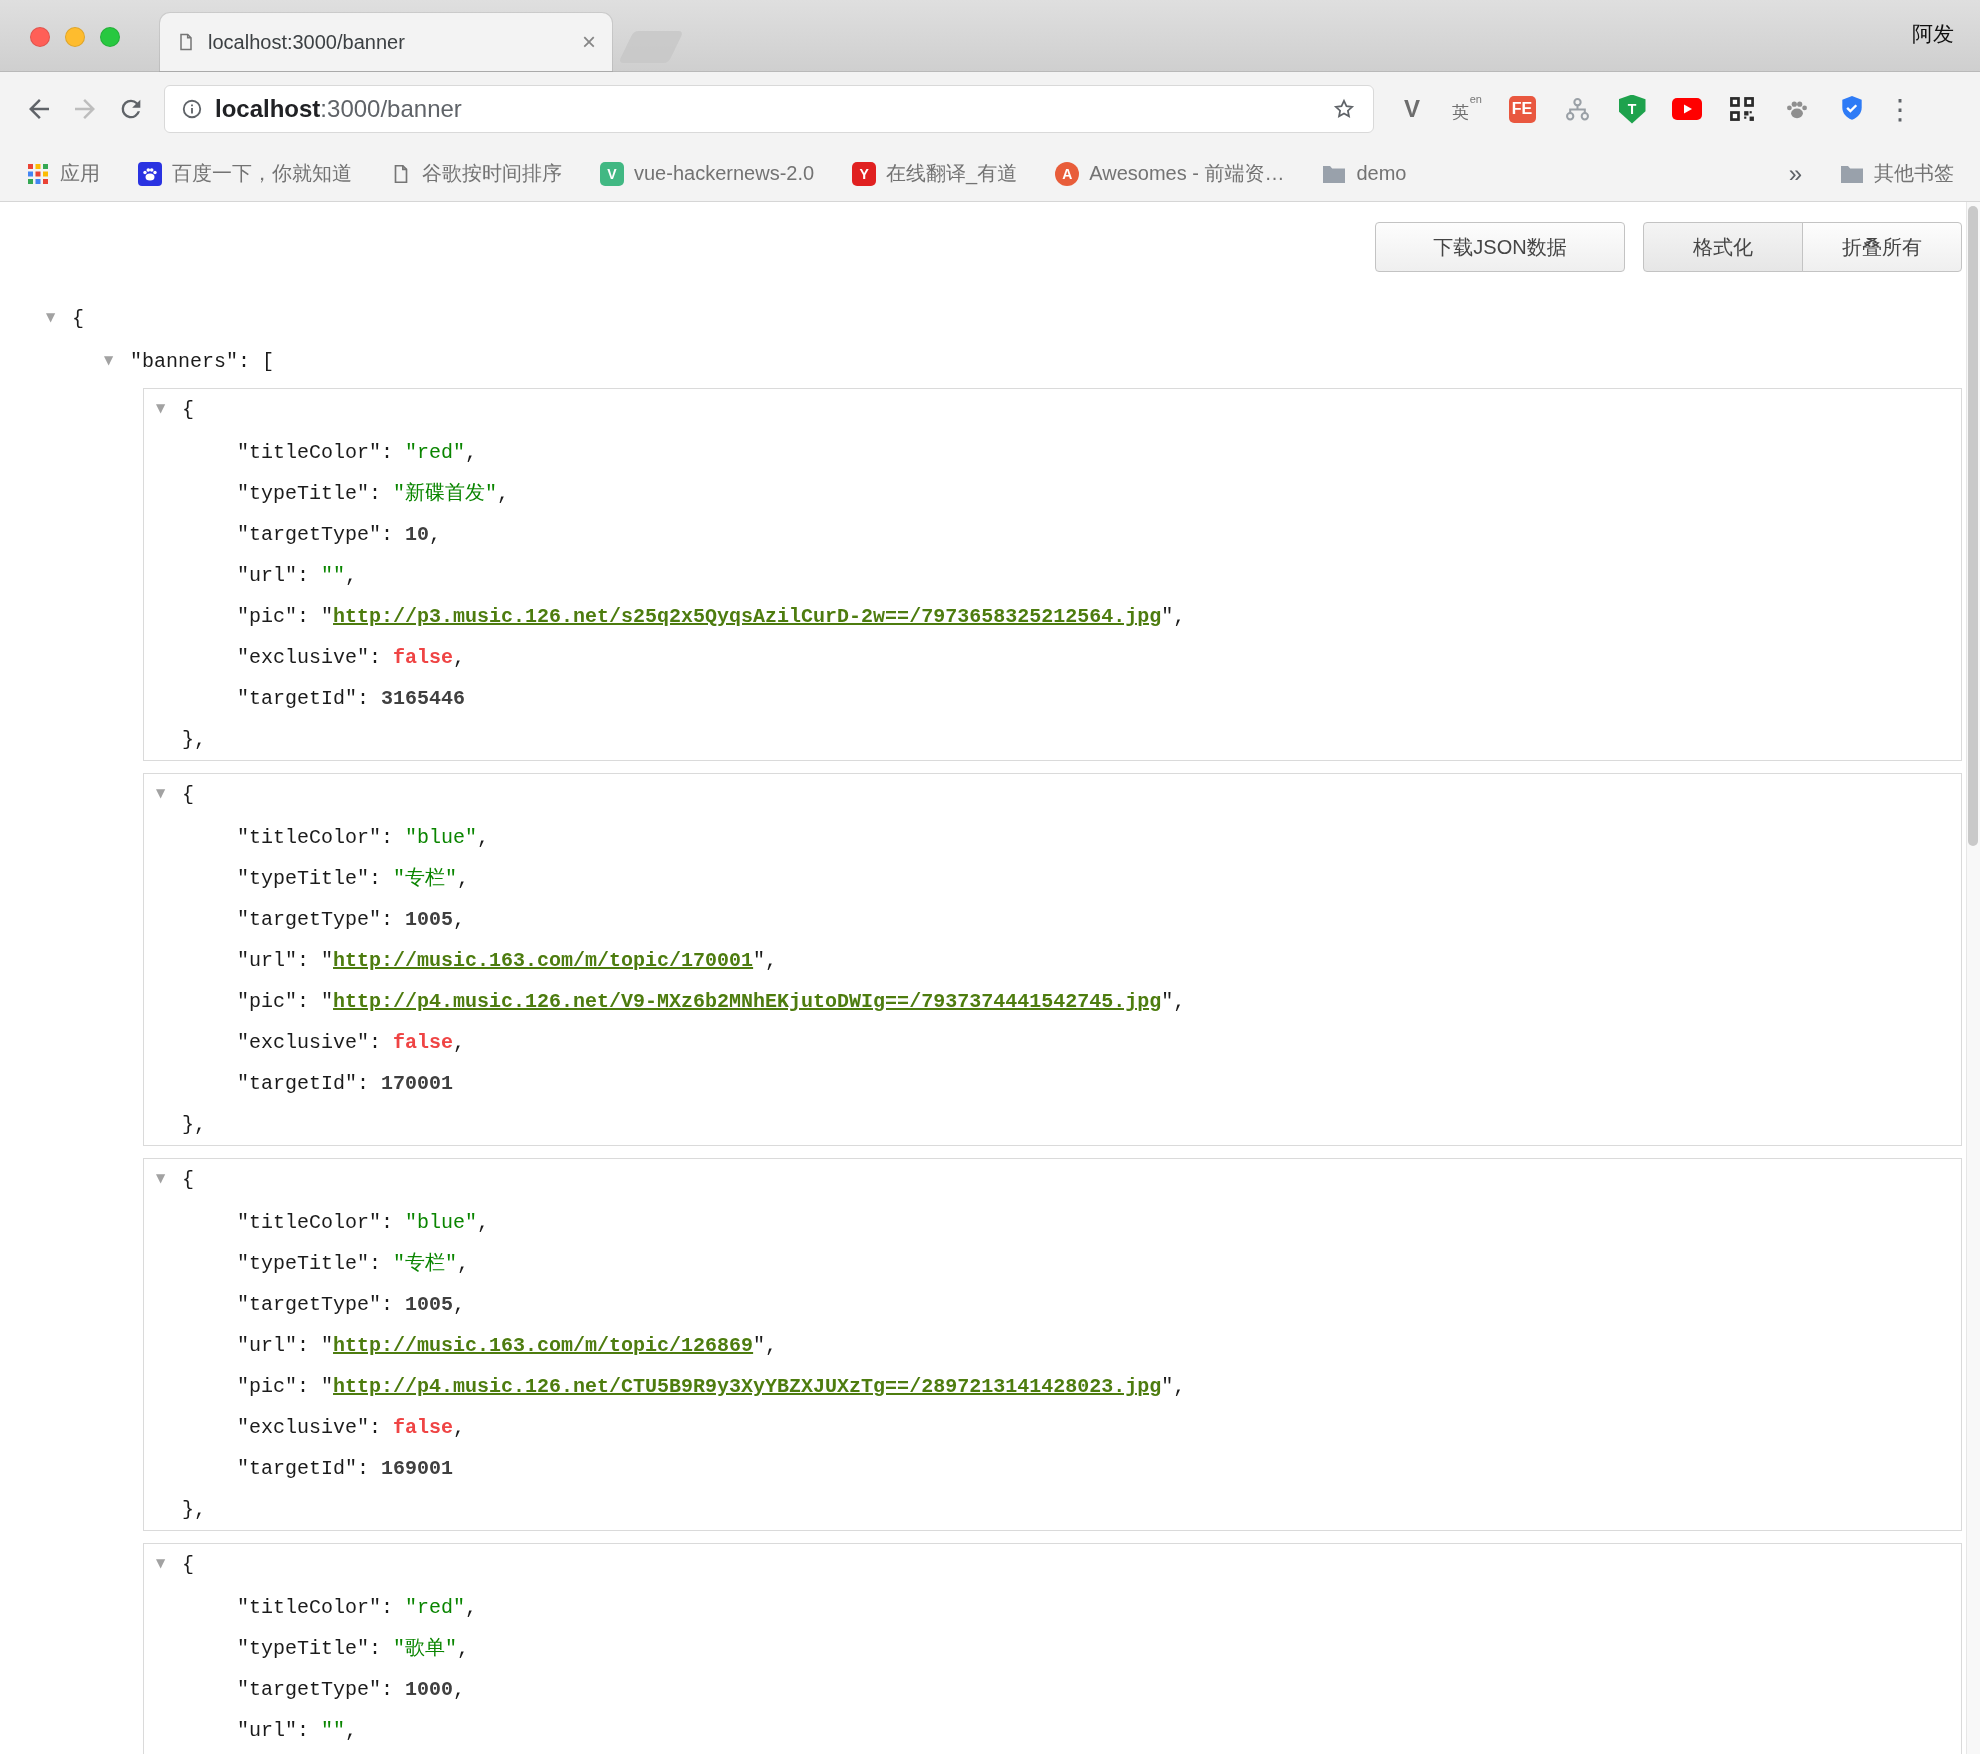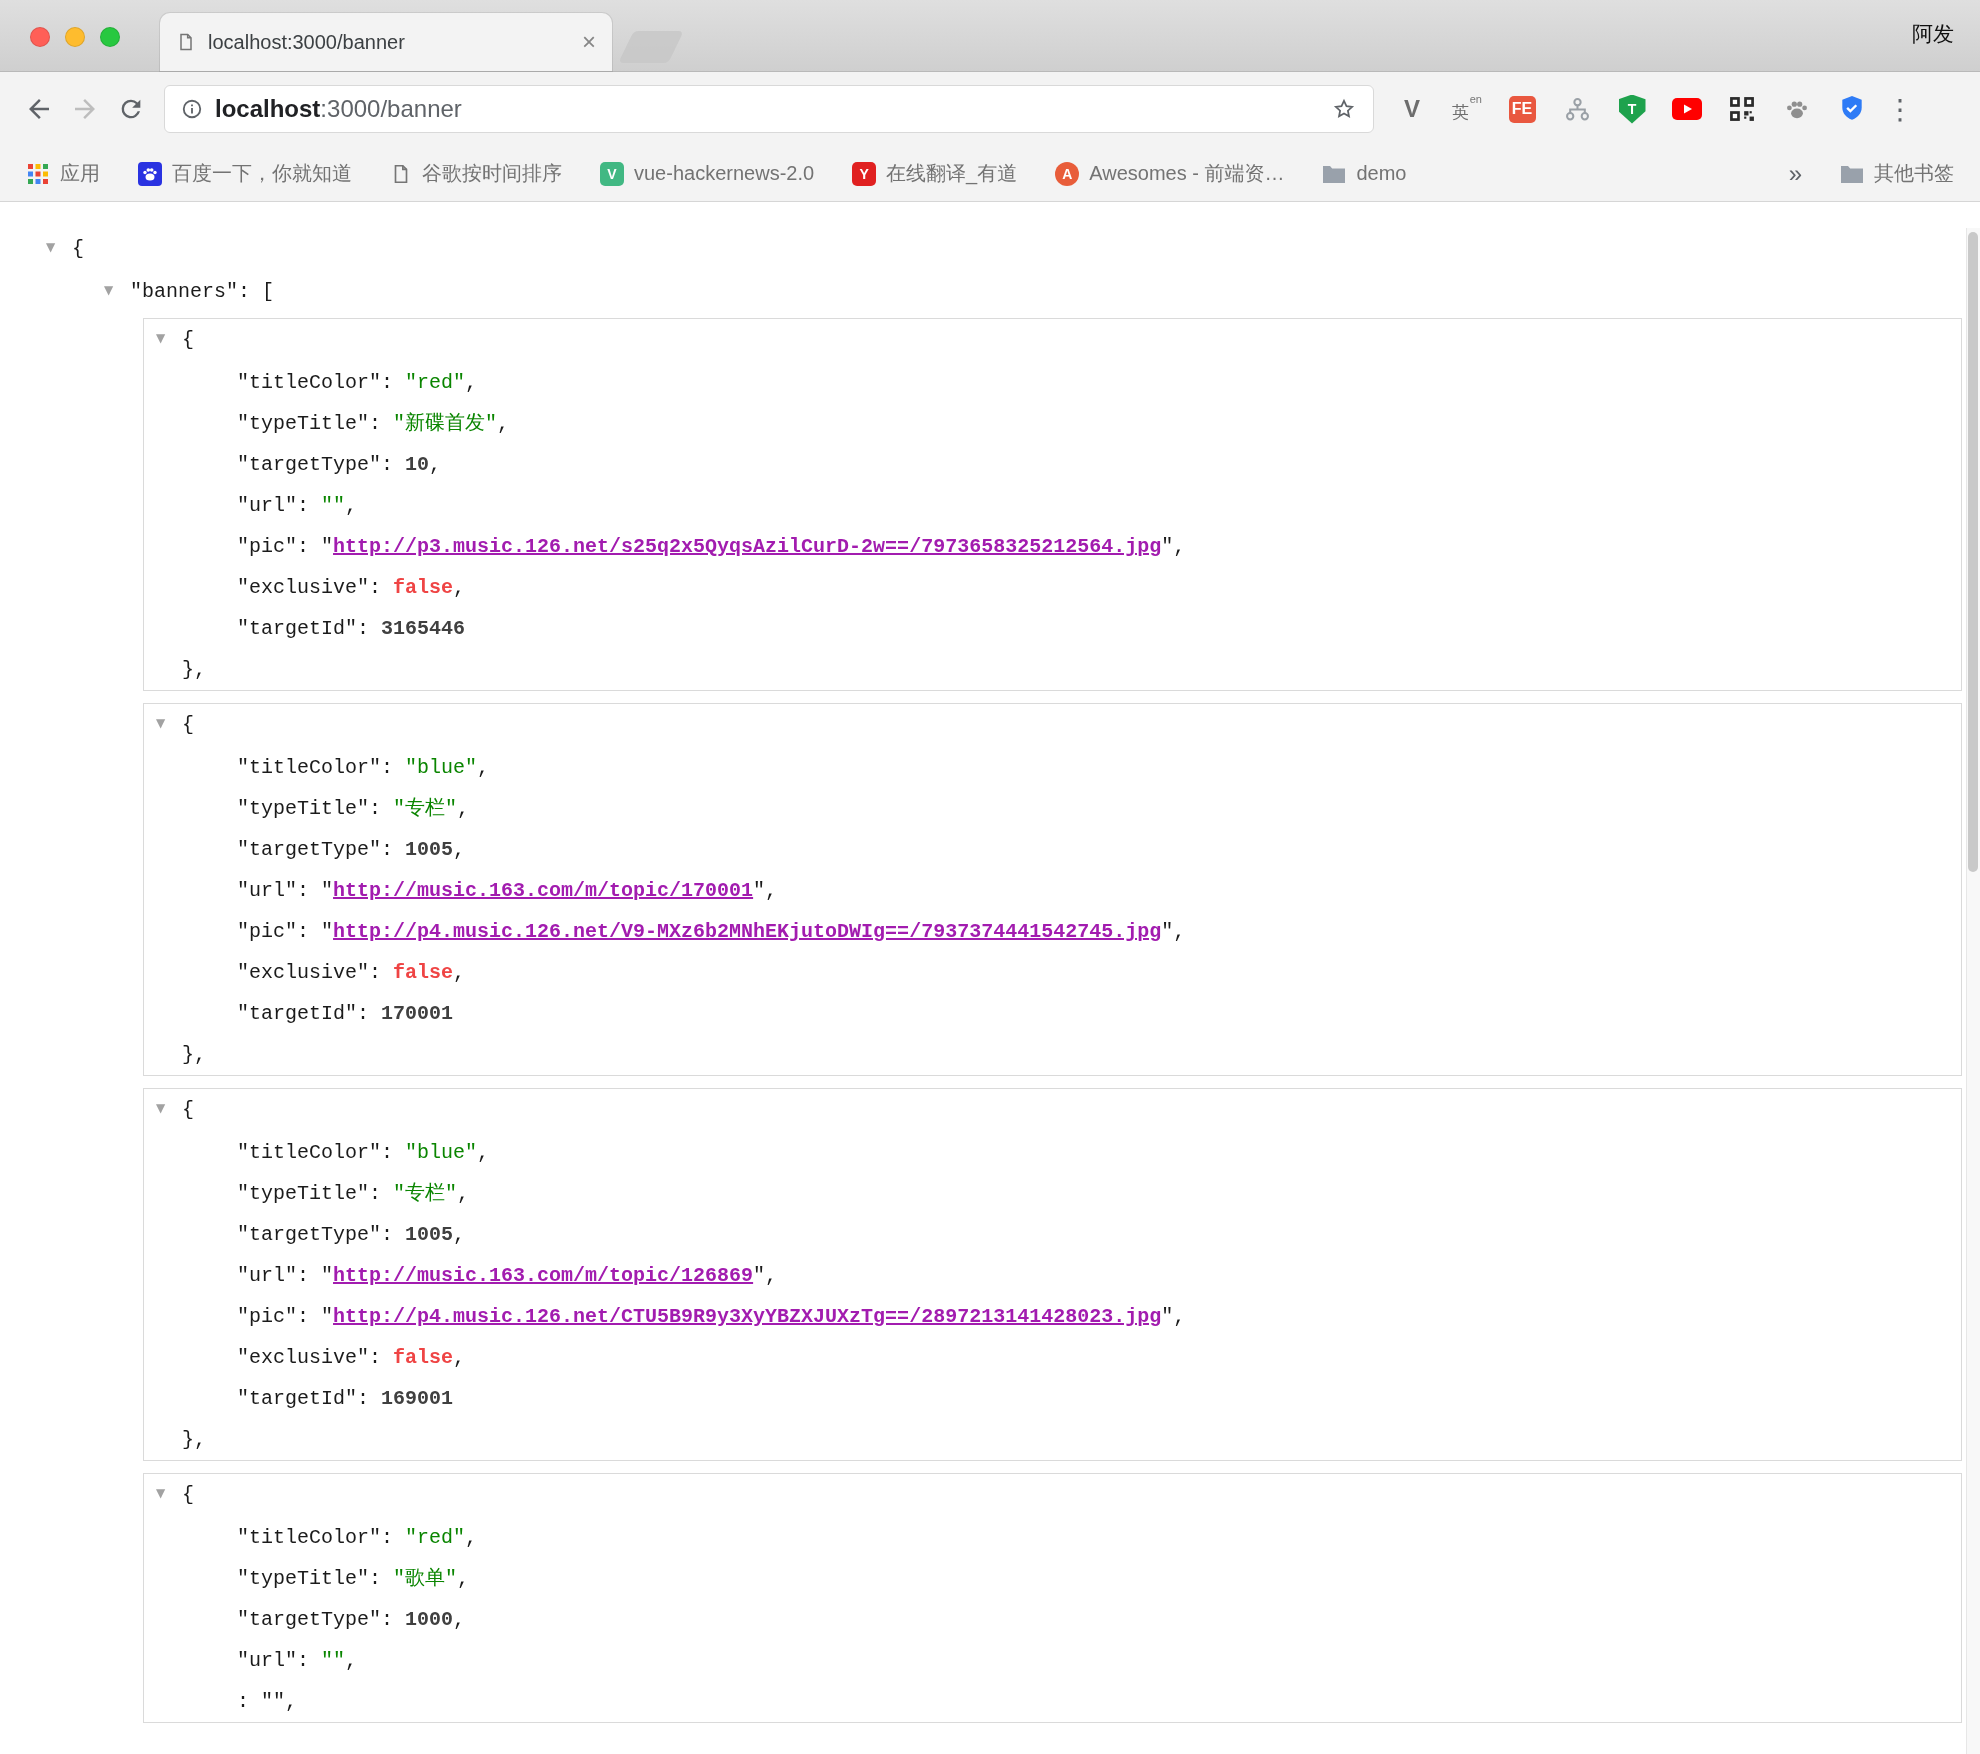--- a/index.html
+++ b/index.html
@@ -81,21 +81,21 @@
   .root-line { padding-left:46px; }
   .banners-line { padding-left:104px; }
   .obj-box { border:1px solid #dadada; margin:4px 18px 12px 143px; background:#fff; }
   .obj-box .obrace { padding-left:12px; }
   .obj-box .cbrace { padding-left:38px; }
   .obj-box .kv { padding-left:93px; }
   .key { color:#1b1b1b; }
   .str { color:#0a8500; }
   .num { color:#404040; font-weight:bold; }
   .bool { color:#ef4444; font-weight:bold; }
-  .link { color:#a21caf; text-decoration:underline; font-weight:bold; cursor:pointer;margin-top:40px; }
+  .link { color:#4d7c0f; text-decoration:underline; font-weight:bold; cursor:pointer;margin-top:40px; }
 
   
   .scrollbar-track { position:absolute; top:0; right:0; bottom:0; width:14px;
                      background:#f8f8f8; border-left:1px solid #e7e7e7; }
   .scrollbar-thumb { position:absolute; top:4px; right:2px; width:10px; height:640px;
                      background:#c9c9c9; border-radius:5px; cursor:pointer; }
 </style>
 </head>
 <body>
 
@@ -270,20 +270,27 @@
   <span class="bm-chevron">»</span>
   <div class="bm-item">
     <svg width="24" height="20" viewBox="0 0 24 20">
       <path fill="#99a1ab" d="M1 2h7l2.2 2.5H23V19H1z"></path>
     </svg>
     <span class="bm-label">其他书签</span>
   </div>
 </div>
 
 <div class="content">
+  <div class="content-header">
+    <button class="btn download">下载JSON数据</button>
+    <div class="btn-group">
+      <button class="btn active">格式化</button>
+      <button class="btn">折叠所有</button>
+    </div>
+  </div>
 
   <div class="json-tree">
       <div class="jline root-line"><span class="tri">▼</span>{</div>
       <div class="jline banners-line"><span class="tri">▼</span><span class="key">"banners"</span>: [</div>
       <div class="obj-box">
         <div class="jline obrace"><span class="tri">▼</span>{</div>
         <div class="jline kv"><span class="key">"titleColor"</span>: <span class="str">"red"</span>,</div>
         <div class="jline kv"><span class="key">"typeTitle"</span>: <span class="str">"新碟首发"</span>,</div>
         <div class="jline kv"><span class="key">"targetType"</span>: <span class="num">10</span>,</div>
         <div class="jline kv"><span class="key">"url"</span>: <span class="str">""</span>,</div>

